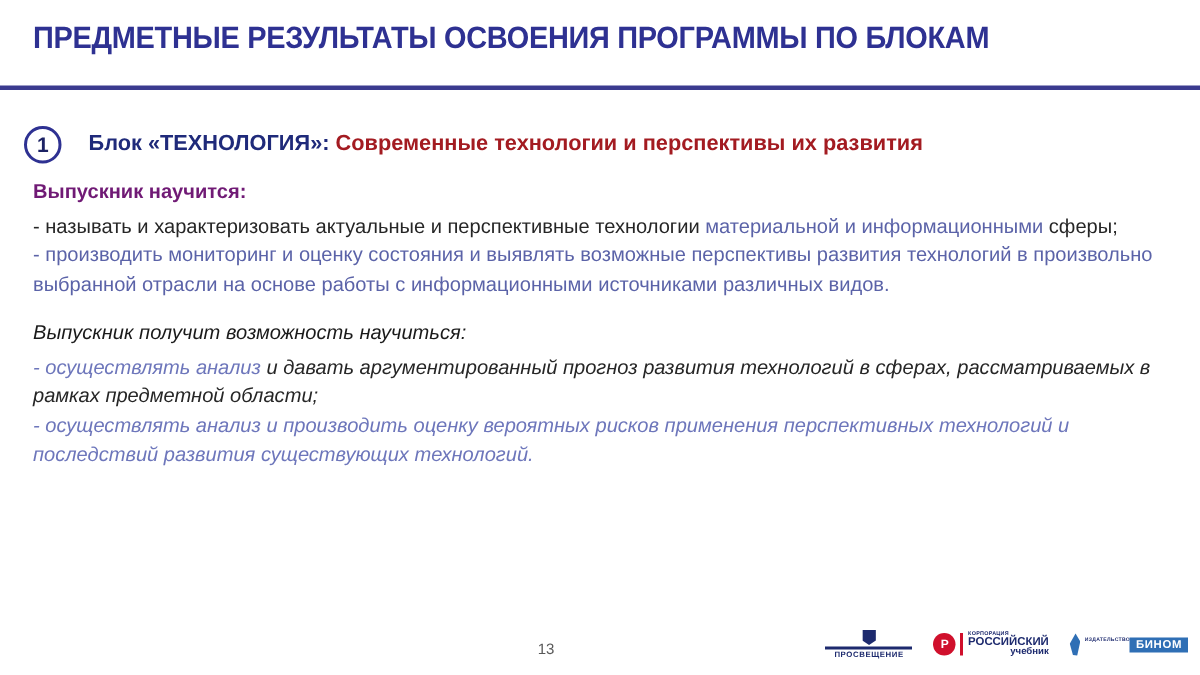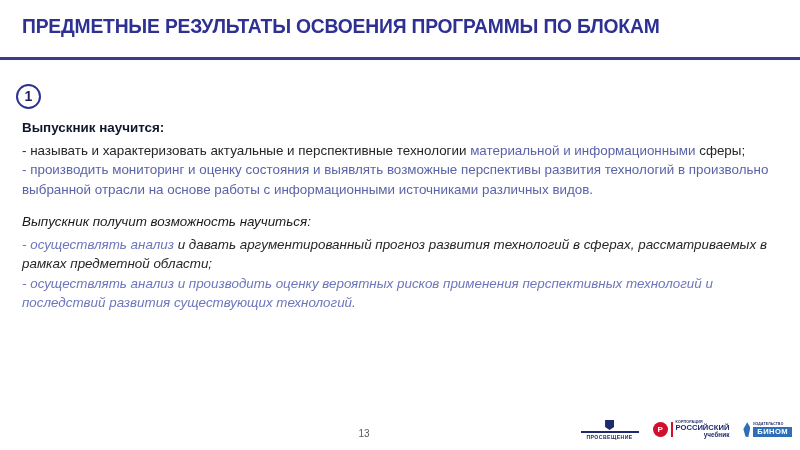--- a/index.html
+++ b/index.html
@@ -81,21 +81,21 @@
     width: 760px;
   }
   .para {
     font-size: 13.4px;
     line-height: 19.5px;
     color: #262626;
     margin: 0;
   }
   .head-line {
     font-weight: bold;
-    color: #0f172a;
+    color: #701a75;
   }
   .head-line-italic {
     font-weight: normal;
     font-style: italic;
     color: #1a1a1a;
   }
   .italic { font-style: italic; }
   .c-dark { color: #262626; }
   .c-blue { color: #5b63a8; }
   .c-blue-lt { color: #6d76bb; }
@@ -191,21 +191,21 @@
   }
 
   
   #logo-binom { gap: 3px; align-items: center; }
   #logo-binom .feather {
     width: 7px;
     height: 15px;
     background: #2f6fb5;
     clip-path: polygon(55% 0, 100% 35%, 70% 100%, 30% 95%, 0 45%);
   }
-  #logo-binom .stack { display: flex; flex-direction: column; line-height: 1.1; }
+  #logo-binom .stack { display: flex; line-height: 1.1; }
   #logo-binom .tiny {
     font-size: 3.4px;
     font-weight: bold;
     color: #1d2a6e;
     letter-spacing: 0.2px;
   }
   #logo-binom .plate {
     background: #2f6fb5;
     color: #ffffff;
     font-size: 7.6px;
@@ -217,20 +217,23 @@
 </head>
 <body>
 
 <div id="slide">
 
   <div id="slide-title">ПРЕДМЕТНЫЕ РЕЗУЛЬТАТЫ ОСВОЕНИЯ ПРОГРАММЫ ПО БЛОКАМ</div>
   <div id="title-rule"></div>
 
   <div id="block-heading">
     <div id="block-number-badge">1</div>
+    <div id="block-heading-text">
+      <span class="block-label">Блок «ТЕХНОЛОГИЯ»:</span><span>&nbsp;</span><span class="block-subject">Современные технологии и перспективы их развития</span>
+    </div>
   </div>
 
   <div id="body-content">
 
     <p class="para head-line">Выпускник научится:</p>
     <div class="gap-sm"></div>
 
     <p class="para">
       <span class="c-dark">- называть и характеризовать актуальные и перспективные технологии </span><span class="c-blue">материальной и информационными</span><span class="c-dark"> сферы;</span>
     </p>

